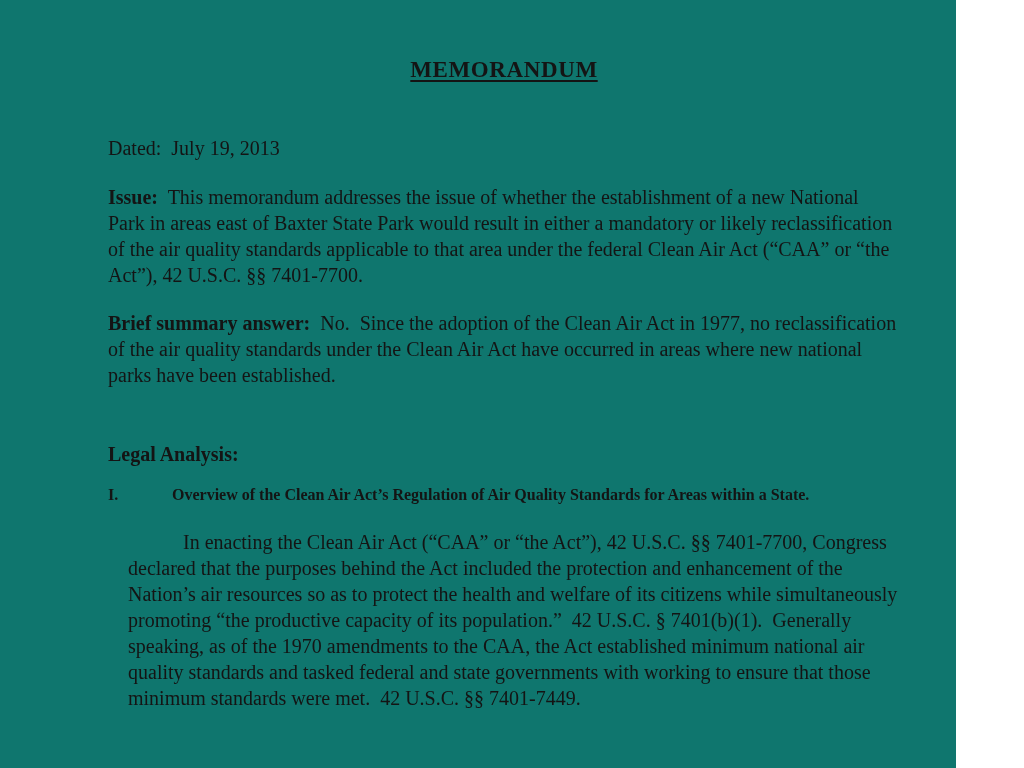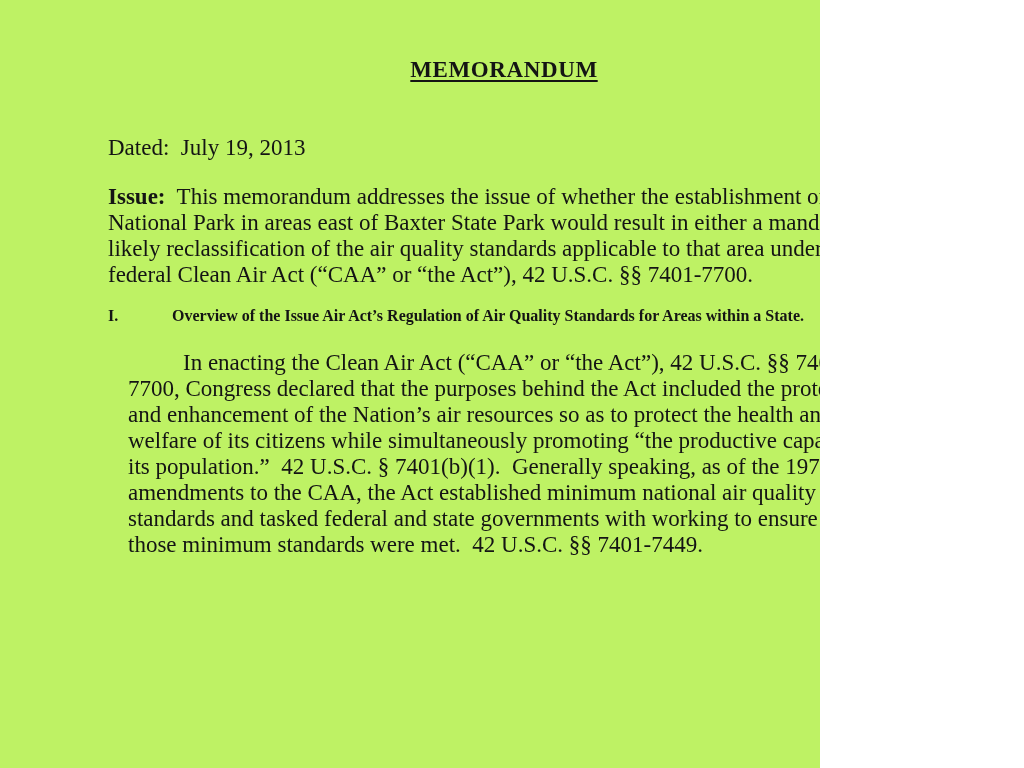--- a/index.html
+++ b/index.html
@@ -2,23 +2,23 @@
 <html><head>
 <meta charset="utf-8">
 <style>
   html, body {
     margin: 0;
     padding: 0;
     background: #ffffff;
   }
   .page {
     position: relative;
-    width: 820px;
+    width: 956px;
     height: 768px;
-    background: #bef264;
+    background: #0f766e;
     font-family: "Liberation Serif", serif;
     color: #141414;
     overflow: hidden;
   }
   .content {
     position: absolute;
     left: 108px;
     top: 0;
     width: 792px;
   }
@@ -28,21 +28,21 @@
     font-size: 23px;
     font-weight: bold;
     letter-spacing: 0.6px;
   }
   .title .underlined {
     text-decoration: underline;
     text-underline-offset: 3px;
   }
   p {
     margin: 0;
-    font-size: 23px;
+    font-size: 20px;
     line-height: 26px;
     white-space: pre-wrap;
   }
   .dated { margin-top: 52px; }
   .issue { margin-top: 23px; }
   .summary { margin-top: 22px; }
   .legal-analysis {
     margin-top: 53px;
     font-weight: bold;
   }
@@ -70,23 +70,25 @@
 
 <div class="page">
   <div class="content">
 
     <h1 class="title"><span class="underlined">MEMORANDUM</span></h1>
 
     <p class="dated"><span>Dated:</span><span>  July 19, 2013</span></p>
 
     <p class="issue"><b>Issue:</b><span>  This memorandum addresses the issue of whether the establishment of a new National Park in areas east of Baxter State Park would result in either a mandatory or likely reclassification of the air quality standards applicable to that area under the federal Clean Air Act (“CAA” or “the Act”), 42 U.S.C. §§ 7401-7700.</span></p>
 
+    <p class="summary"><b>Brief summary answer:</b><span>  No.  Since the adoption of the Clean Air Act in 1977, no reclassification of the air quality standards under the Clean Air Act have occurred in areas where new national parks have been established.</span></p>
 
+    <p class="legal-analysis">Legal Analysis:</p>
 
     <div class="section-heading">
       <span class="section-number">I.</span>
-      <span class="section-text">Overview of the Issue Air Act’s Regulation of Air Quality Standards for Areas within a State.</span>
+      <span class="section-text">Overview of the Clean Air Act’s Regulation of Air Quality Standards for Areas within a State.</span>
     </div>
 
     <p class="body-para">In enacting the Clean Air Act (“CAA” or “the Act”), 42 U.S.C. §§ 7401-7700, Congress declared that the purposes behind the Act included the protection and enhancement of the Nation’s air resources so as to protect the health and welfare of its citizens while simultaneously promoting “the productive capacity of its population.”  42 U.S.C. § 7401(b)(1).  Generally speaking, as of the 1970 amendments to the CAA, the Act established minimum national air quality standards and tasked federal and state governments with working to ensure that those minimum standards were met.  42 U.S.C. §§ 7401-7449.</p>
 
   </div>
 </div>
 
 </body></html>

